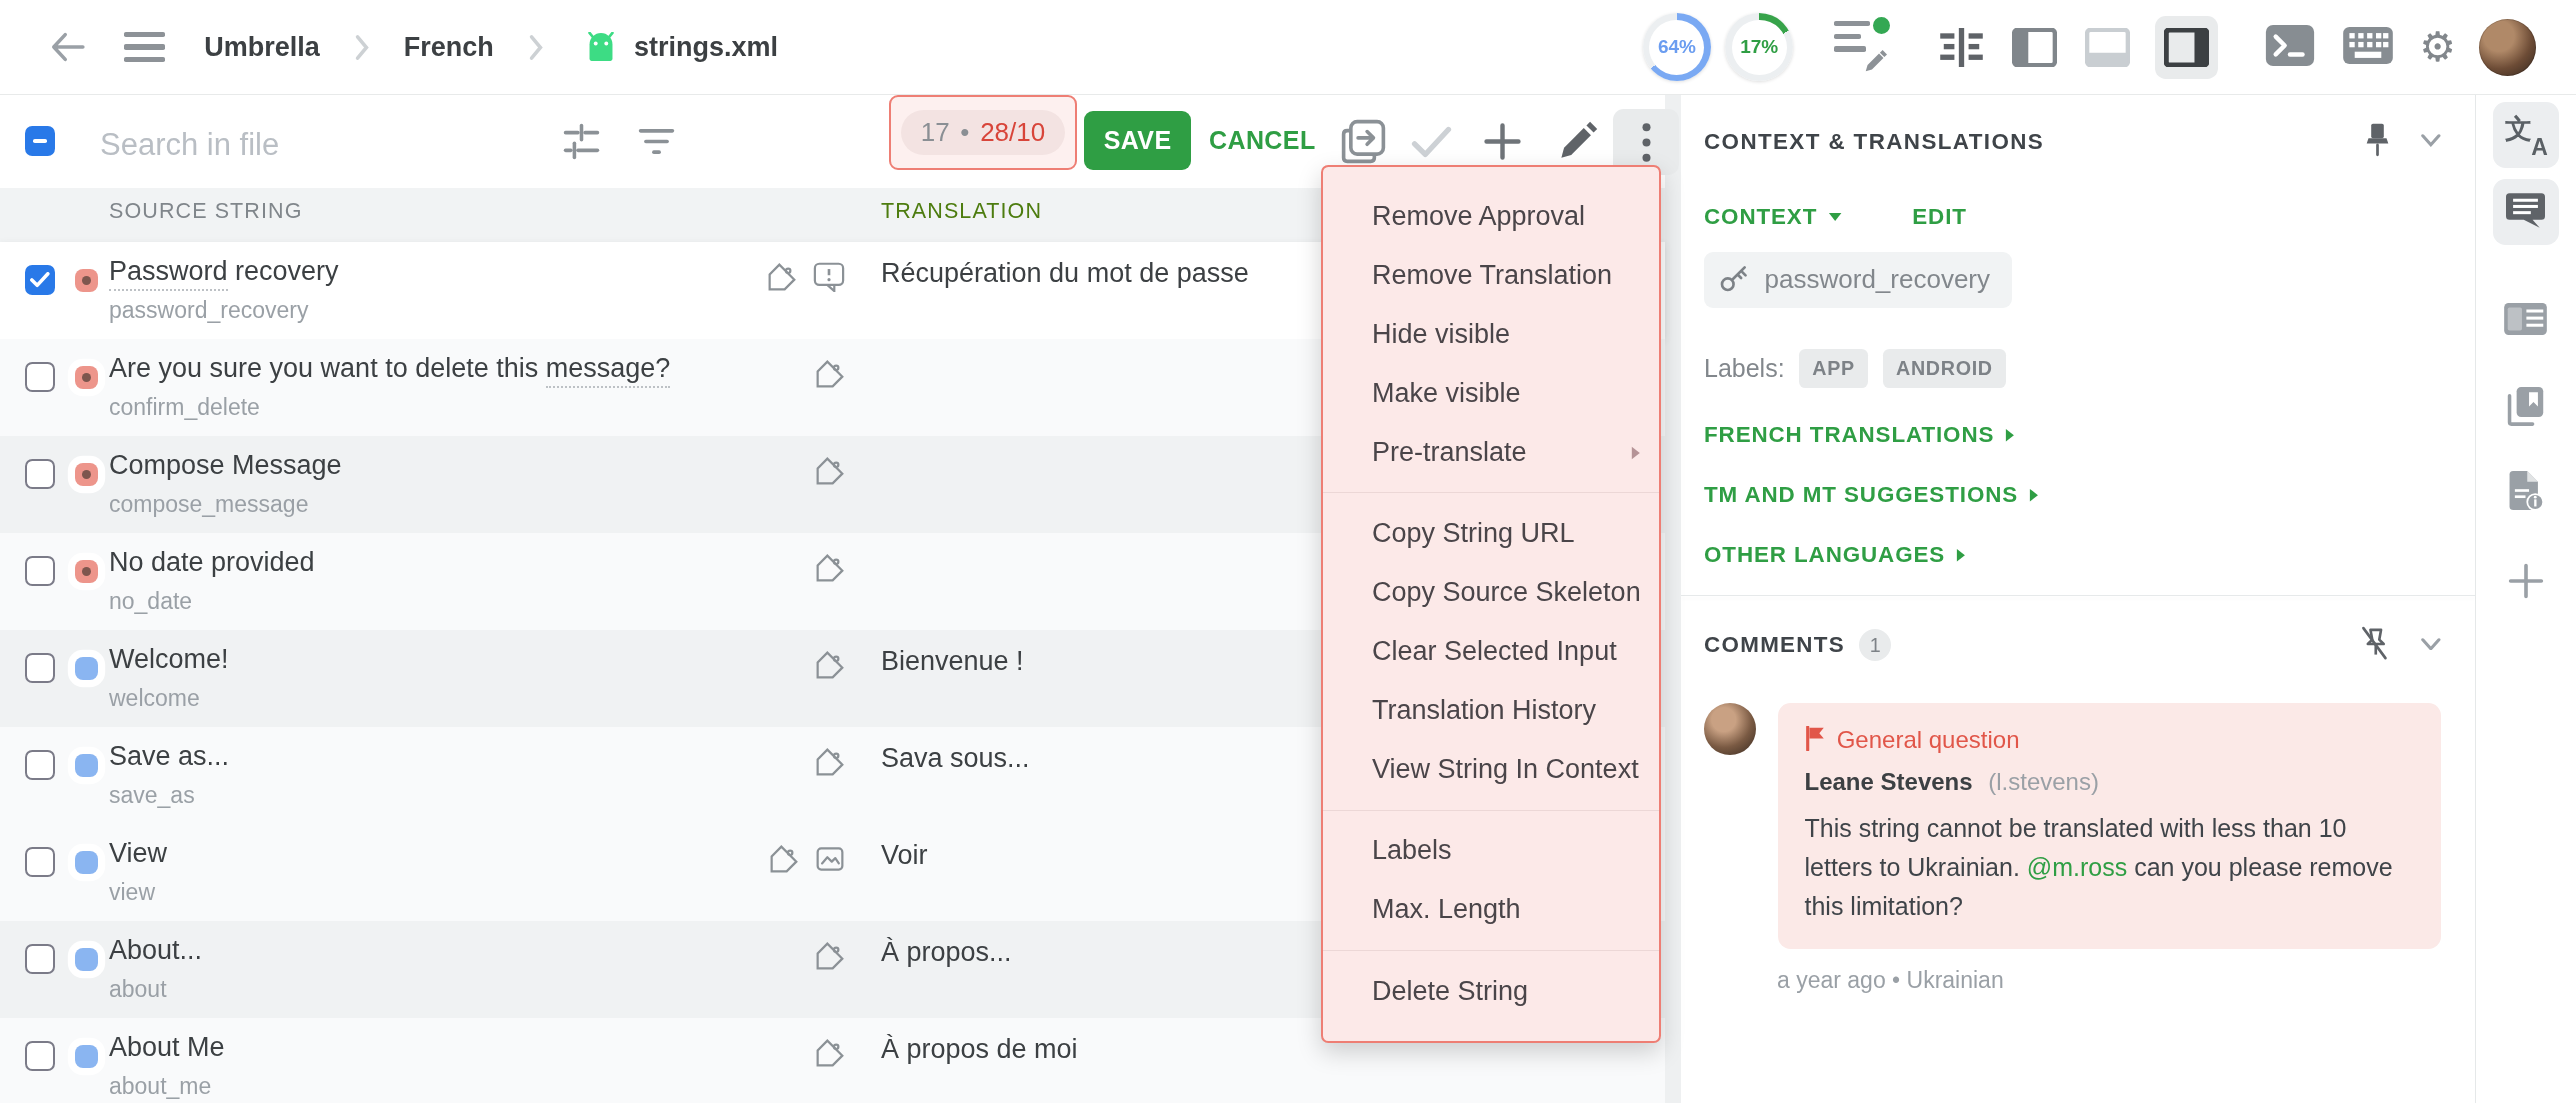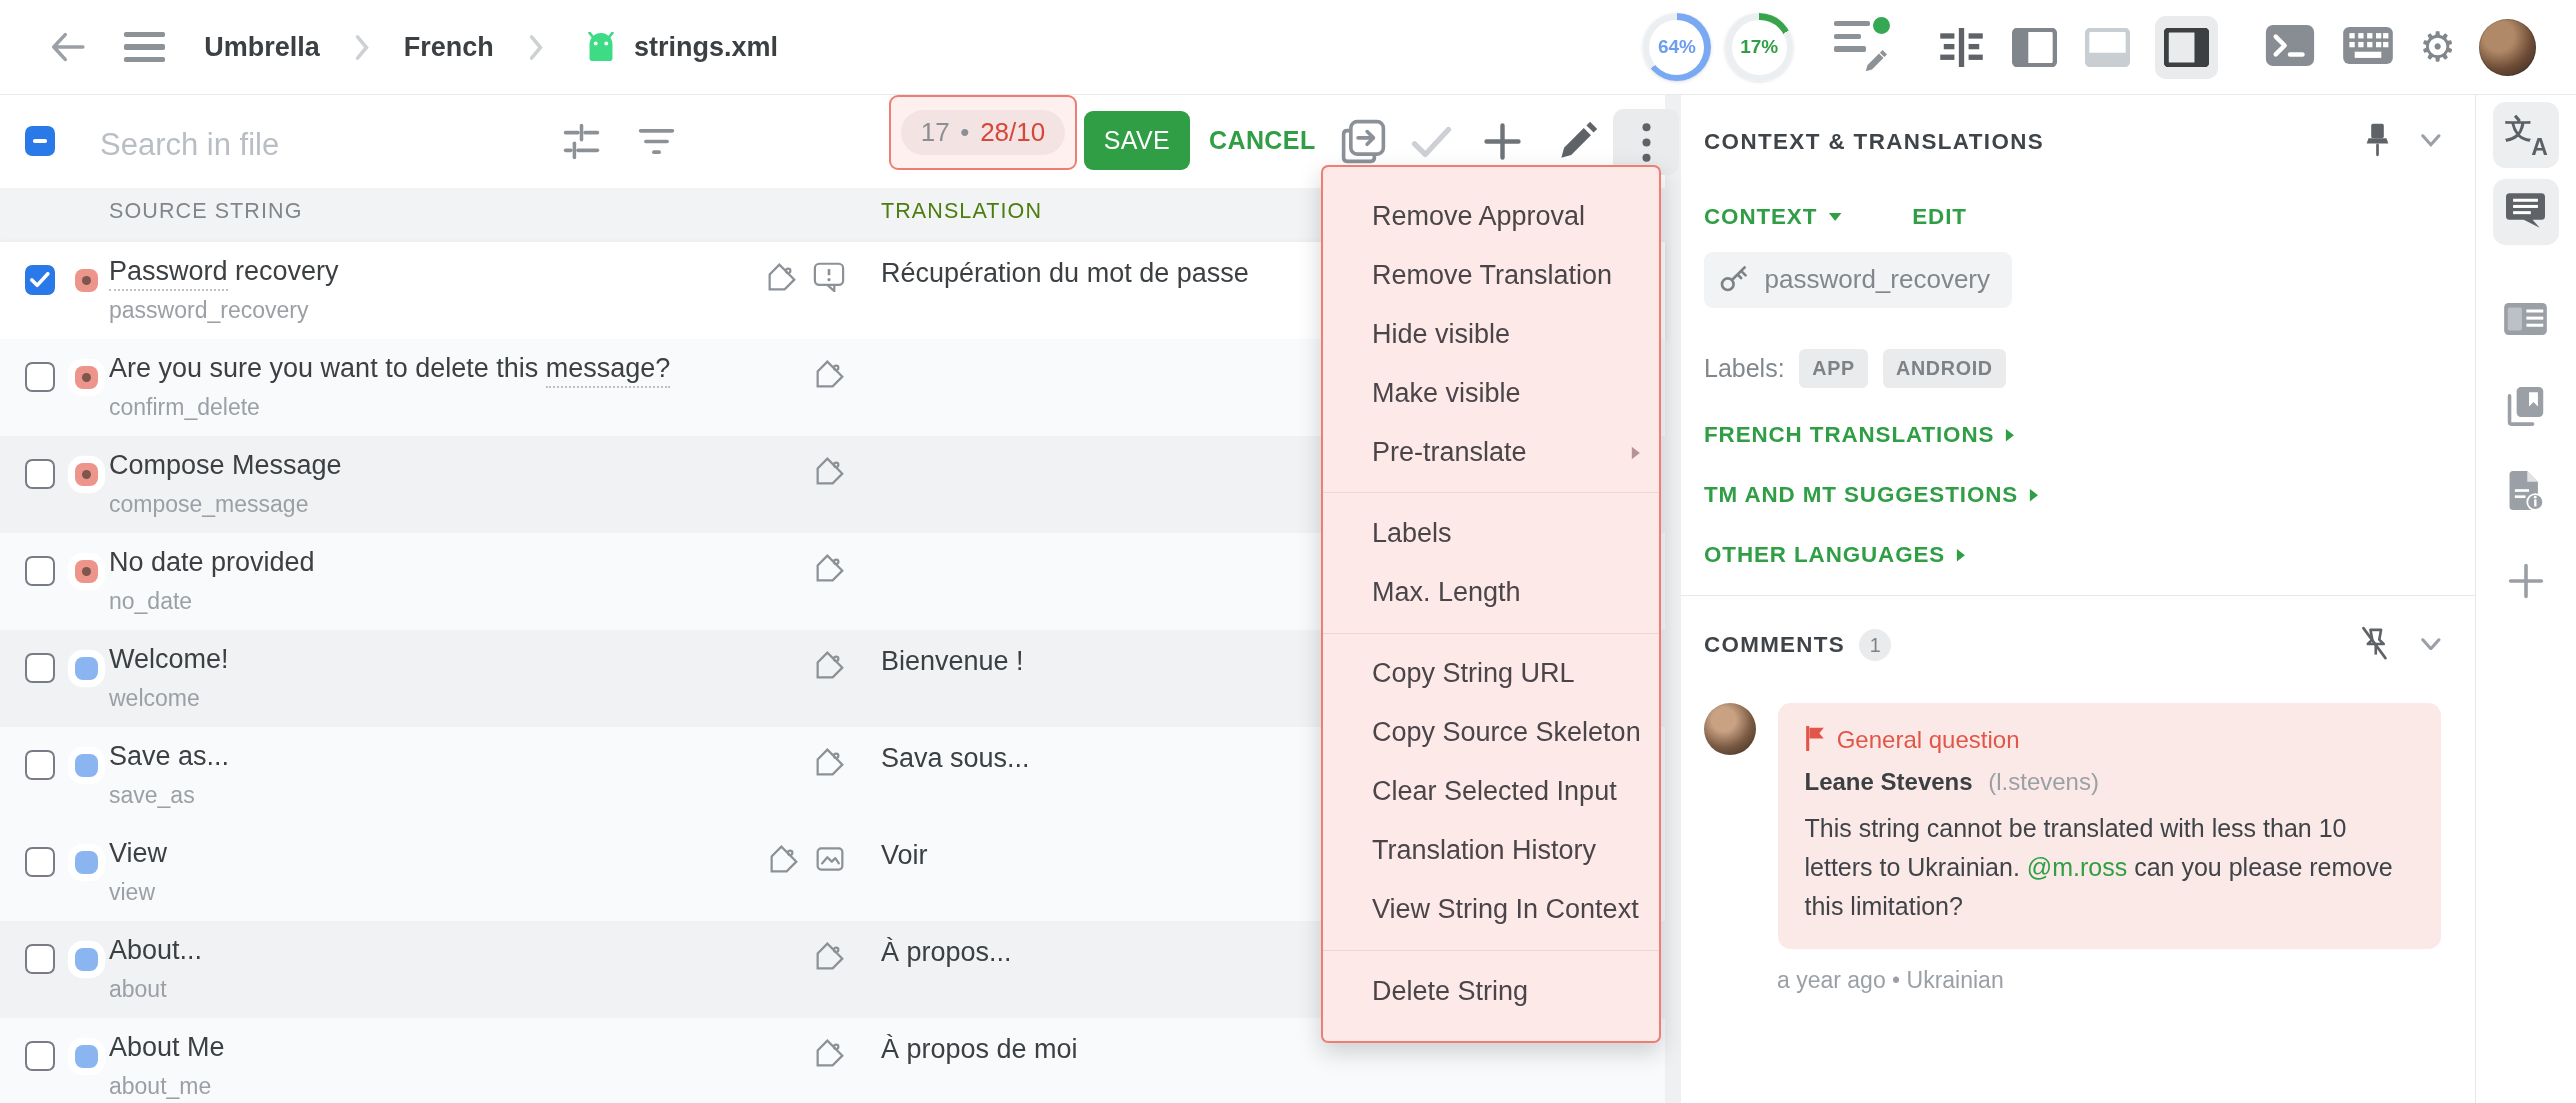--- a/index.html
+++ b/index.html
@@ -48,21 +48,21 @@
   .cb { width:30px; height:30px; border-radius:7.2px; }
   .cb.indet { position:absolute; left:25px; top:31px; background:#2979e8; display:flex; align-items:center; justify-content:center; }
   .cb.indet::after { content:""; width:14.3px; height:4.5px; background:#fff; border-radius:1.8px; }
   .search-ph { position:absolute; left:100px; top:32px; font-size:31px; color:#b9bec4; }
   .tool-ico { position:absolute; top:27px; }
   .annot-box { position:absolute; left:889px; top:0px; width:188px; height:75px; border:2.7px solid #ee7e74;
                background:rgba(248,196,192,.25); border-radius:9px; display:flex; align-items:center; justify-content:center; z-index:41; }
   .count-chip { background:rgba(222,196,196,.35); background-color:#f3e3e2; border-radius:25px; padding:7.2px 19.7px; font-size:26px; display:flex; gap:10.7px; align-items:center; }
   .count-chip .n1 { color:#8a8f94; } .count-chip .dot { color:#8a8f94; } .count-chip .n2 { color:#d8453a; font-weight:400; }
   .save-btn { position:absolute; left:1084px; top:16px; height:59px; padding:0 19.7px; background:#2f9e44; color:#fff;
-              font-size:25px; font-weight:400; border:none; border-radius:9px; letter-spacing:0.4px; display:flex; align-items:center; }
+              font-size:25px; font-weight:700; border:none; border-radius:9px; letter-spacing:0.4px; display:flex; align-items:center; }
   .cancel-btn { position:absolute; left:1209px; top:16px; height:59px; display:flex; align-items:center;
                 color:#2f9e44; font-size:25px; font-weight:700; letter-spacing:0.4px; background:none; border:none; }
   .dots-btn { position:absolute; left:1613px; top:14.3px; width:66px; height:66px; background:#e9ebec; border-radius:10.7px;
               display:flex; align-items:center; justify-content:center; }
 
   
   .thead { height:54px; background:#f1f3f4; position:relative; }
   .thead .h1 { position:absolute; left:109px; top:10.7px; font-size:21.5px; color:#80868b; letter-spacing:1.1px; }
   .thead .h2 { position:absolute; left:881px; top:10.7px; font-size:21.5px; color:#4d7c0f; letter-spacing:1.1px; }
   .row { position:relative; height:97px; }
@@ -671,29 +671,29 @@
       <div class="mitem">
         <span>Pre-translate</span>
         <span class="subarrow">
           <svg width="10.7" height="16" viewBox="0 0 12 18">
               <path d="M2 2 L11 9 L2 16 Z" fill="#b59396"></path>
             </svg>
         </span>
       </div>
     </div>
     <div class="mgroup">
-      <div class="mitem">Labels</div>
-      <div class="mitem">Max. Length</div>
-    </div>
-    <div class="mgroup">
       <div class="mitem">Copy String URL</div>
       <div class="mitem">Copy Source Skeleton</div>
       <div class="mitem">Clear Selected Input</div>
       <div class="mitem">Translation History</div>
       <div class="mitem">View String In Context</div>
     </div>
     <div class="mgroup">
+      <div class="mitem">Labels</div>
+      <div class="mitem">Max. Length</div>
+    </div>
+    <div class="mgroup">
       <div class="mitem">Delete String</div>
     </div>
   </div>
 
 </div>
 
 
 </body></html>

